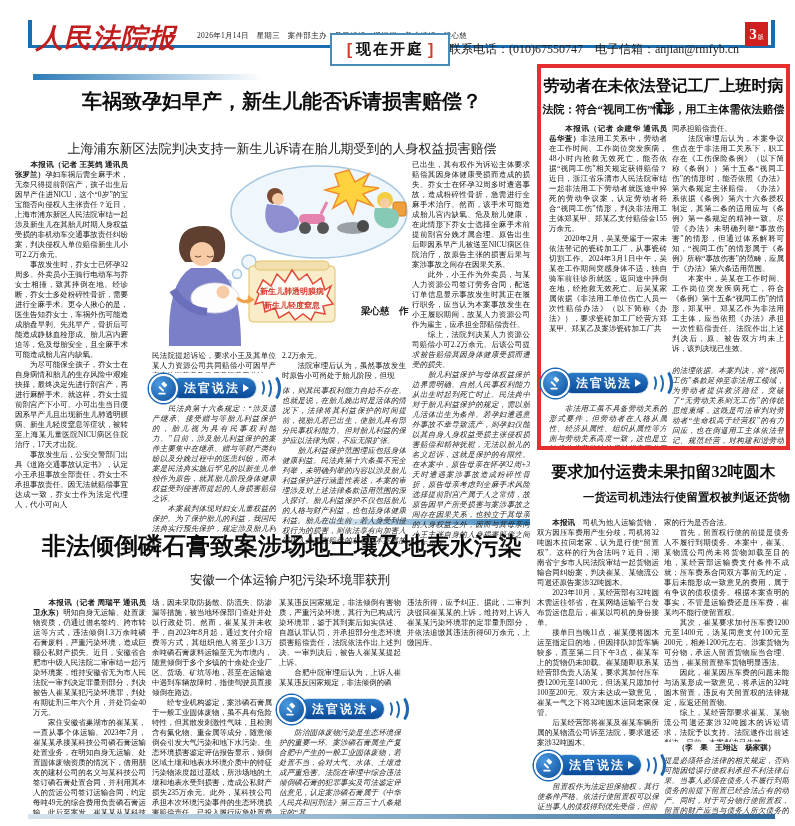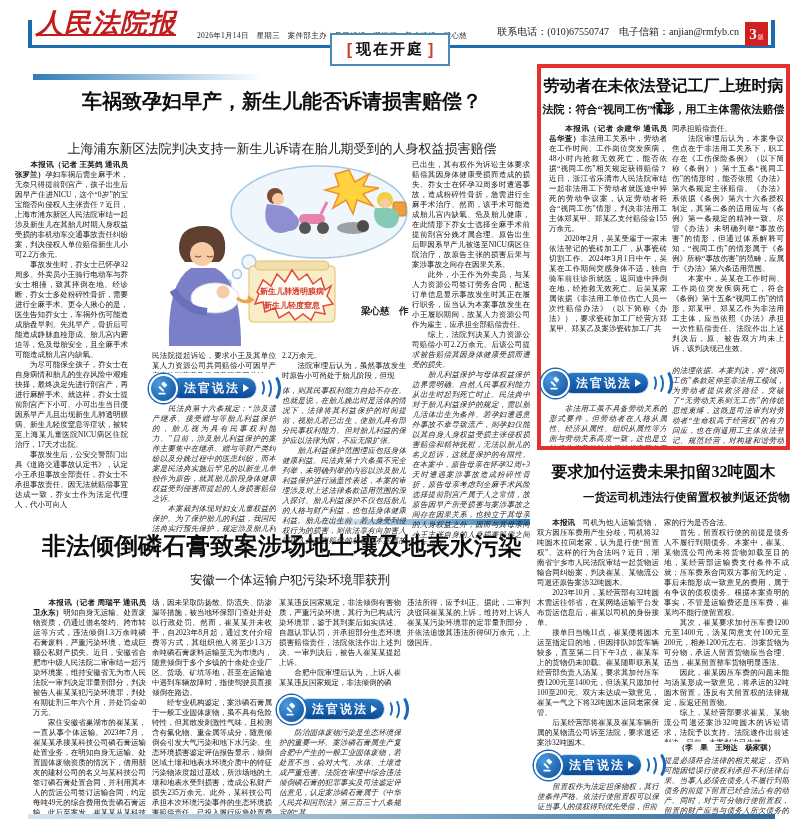--- a/index.html
+++ b/index.html
@@ -1,23 +1,23 @@
 <!DOCTYPE html>
 <html><head>
 <meta charset="utf-8">
 <style>
   html,body{margin:0;padding:0;background:#f4f4f2;}
   #page{position:relative;width:795px;height:826px;background:#ffffff;overflow:hidden;
         font-family:"Liberation Serif","DejaVu Serif",serif;color:#141414;}
   .abs{position:absolute;}
   
-  #paper-name{left:36px;top:5px;font-size:27px;font-weight:bold;font-style:italic;
-              color:#c21d1d;letter-spacing:1px;text-decoration:underline;}
+  #paper-name{left:36px;top:20px;font-size:27px;font-weight:bold;font-style:italic;
+              color:#c21d1d;letter-spacing:1px;}
   #date-line{left:197px;top:31px;font-size:7.5px;color:#222;letter-spacing:.3px;}
-  #contact{right:56px;top:25px;font-size:10px;color:#222;}
+  #contact{right:56px;top:41px;font-size:12px;color:#222;}
   #bar-left{left:28px;top:20px;width:4px;height:27px;background:#1b6db0;}
   #bar-right{left:771px;top:20px;width:4px;height:27px;background:#1b6db0;}
   #blue-rule{left:28px;top:45px;width:747px;height:3px;background:#1b6db0;}
   #pagebox{left:745px;top:22px;width:23px;height:24px;background:#d01f1f;color:#fff;
            display:flex;align-items:center;justify-content:center;}
   #pagebox .num{font-size:15px;font-weight:bold;}
   #pagebox .unit{font-size:6px;margin:6px 0 0 1px;}
   #court-badge{left:330px;top:33px;width:116px;height:29px;background:#fff;
                border:2px solid #4a8cb8;display:flex;align-items:center;justify-content:center;
                z-index:5;font-family:"Liberation Sans","DejaVu Sans",sans-serif;}

